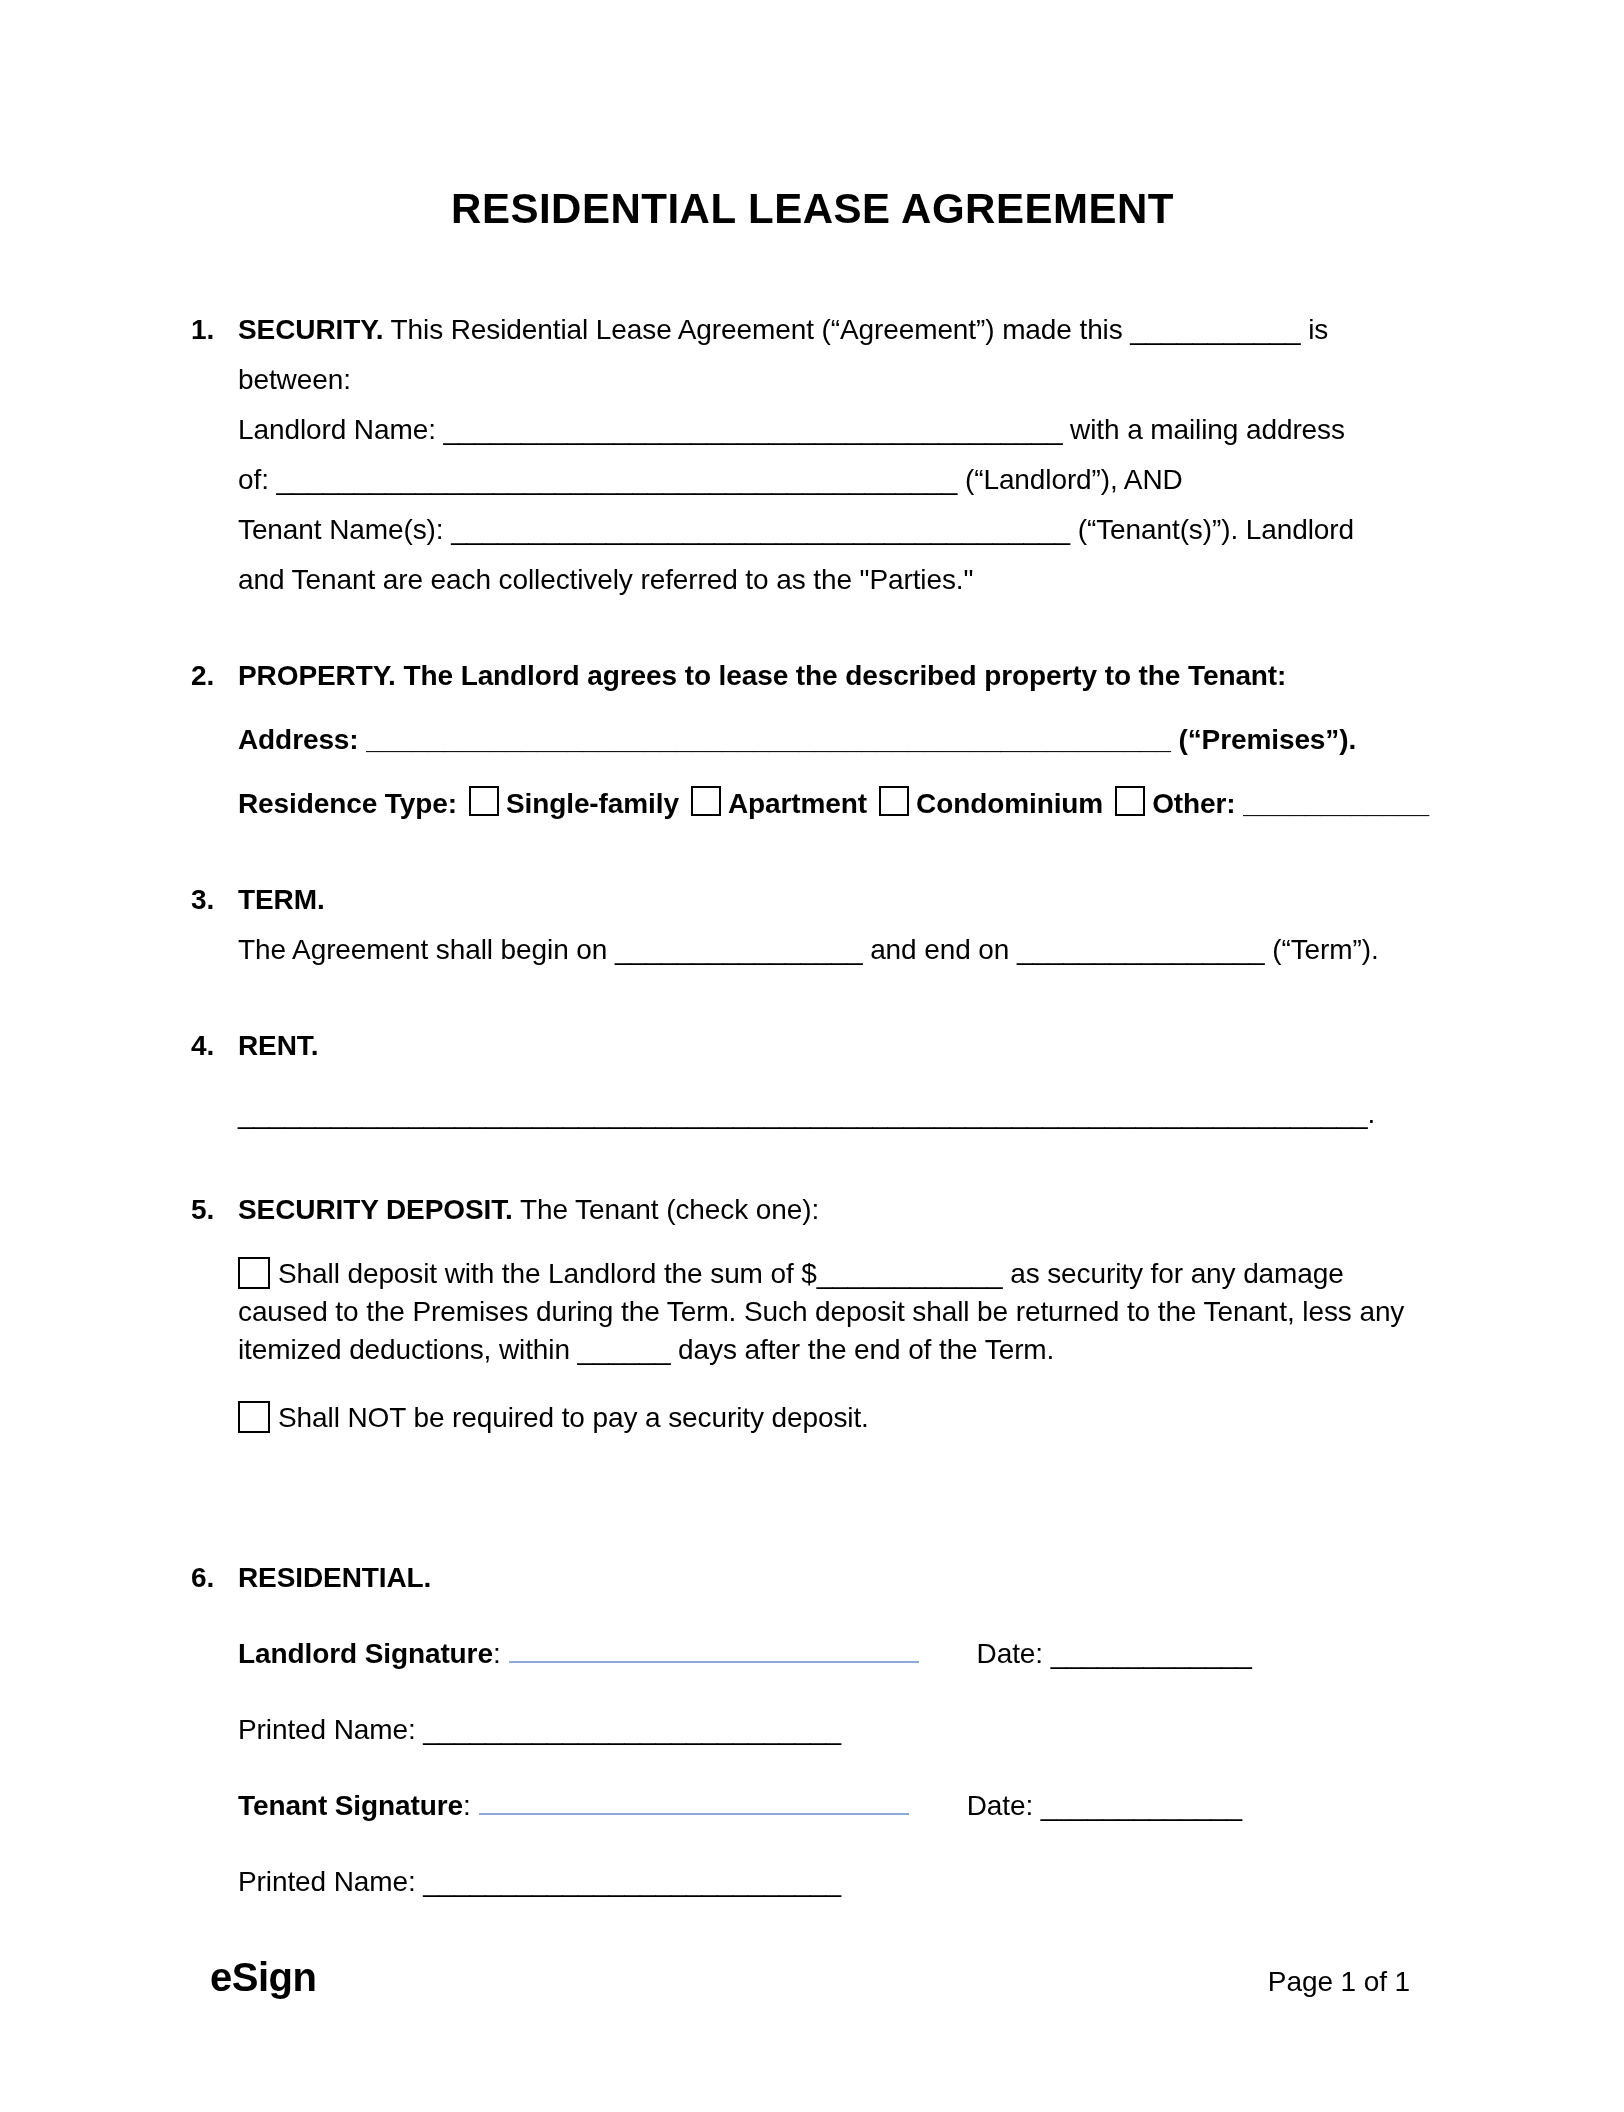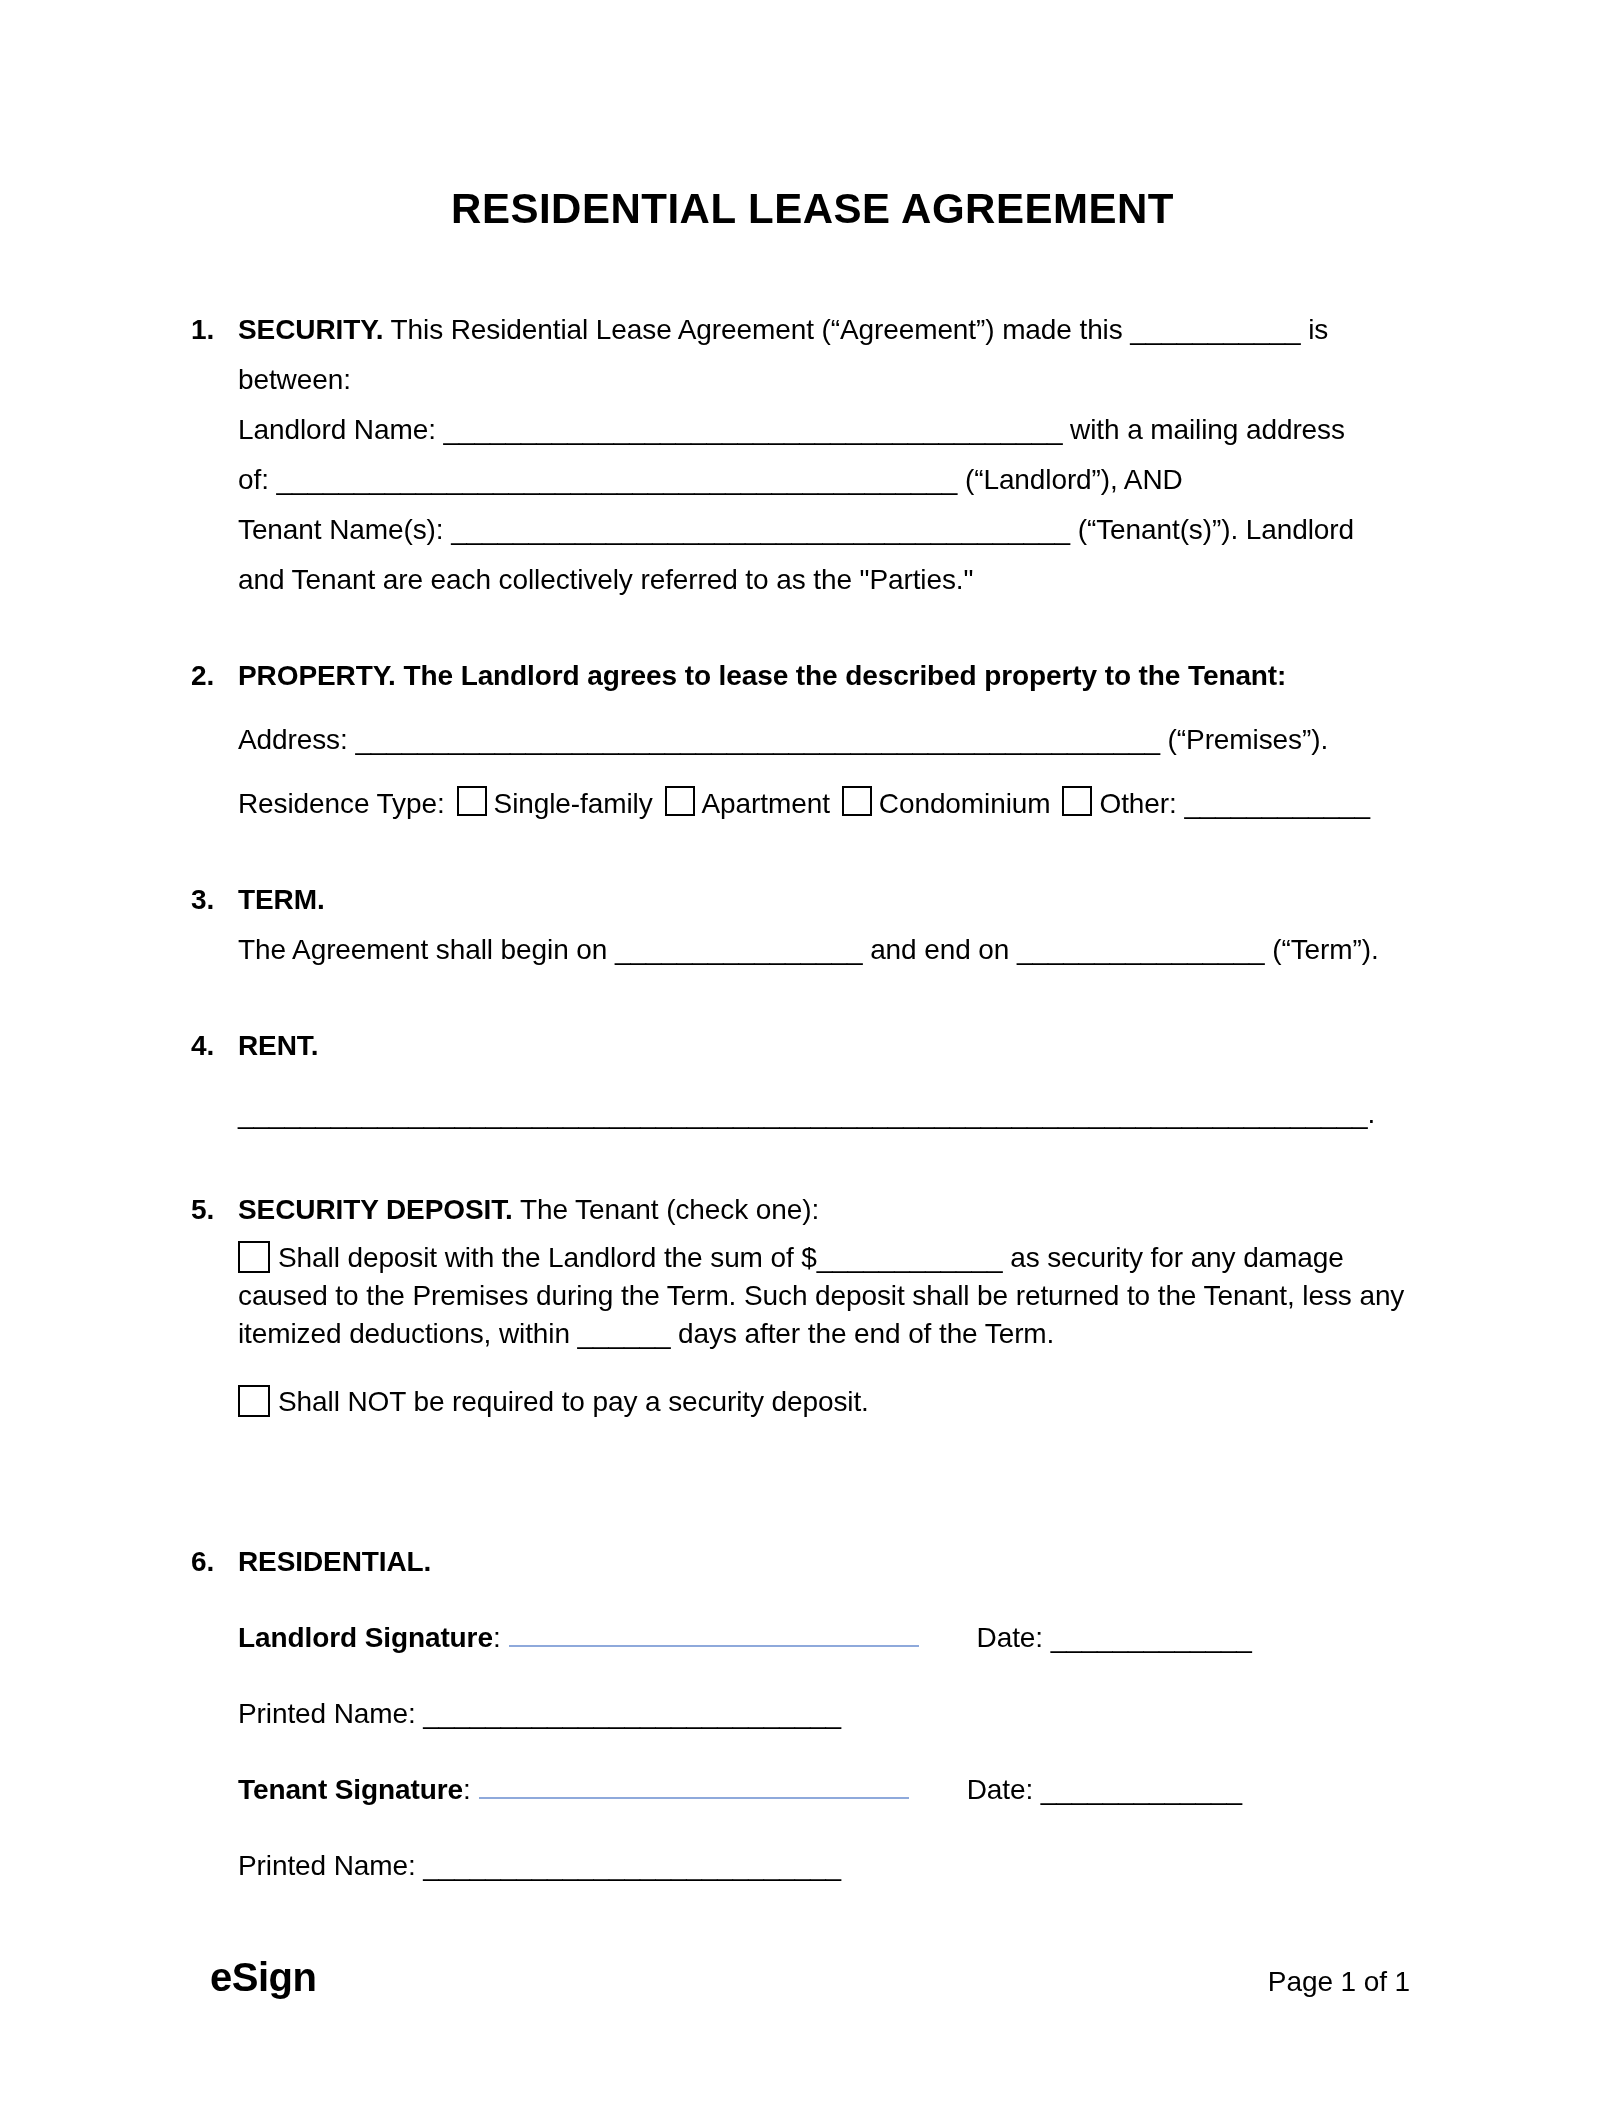--- a/index.html
+++ b/index.html
@@ -34,42 +34,42 @@
     flex: 0 0 47px;
     font-weight: bold;
     line-height: 50px;
   }
   .section-body {
     flex: 1;
     line-height: 50px;
   }
   .bold { font-weight: bold; }
   .prewrap { white-space: pre-line; }
-  .line { margin-top: 14px; }
+  .line { margin-top: 14px; font-weight: bold; }
   .cb {
     display: inline-block;
     width: 26px;
     height: 26px;
     border: 2px solid #000;
     vertical-align: -3px;
     margin: 0 7px 0 12px;
     background: #fff;
   }
   .cb-lead {
     display: inline-block;
     width: 28px;
     height: 28px;
     border: 2px solid #000;
     vertical-align: -6px;
     margin: 0 8px 0 0;
     background: #fff;
   }
   .option {
     line-height: 38px;
-    margin-top: 4px;
+    margin-top: 20px;
   }
   .option2 { margin-top: 30px; }
   .instructions-line { margin-top: 18px; }
   .sig-section { margin-top: 116px; }
   .sig-row { margin-top: 26px; line-height: 50px; }
   .sig-line {
     display: inline-block;
     border-bottom: 2px solid #8ea9db;
     height: 0.9em;
     margin: 0 58px 0 8px;

